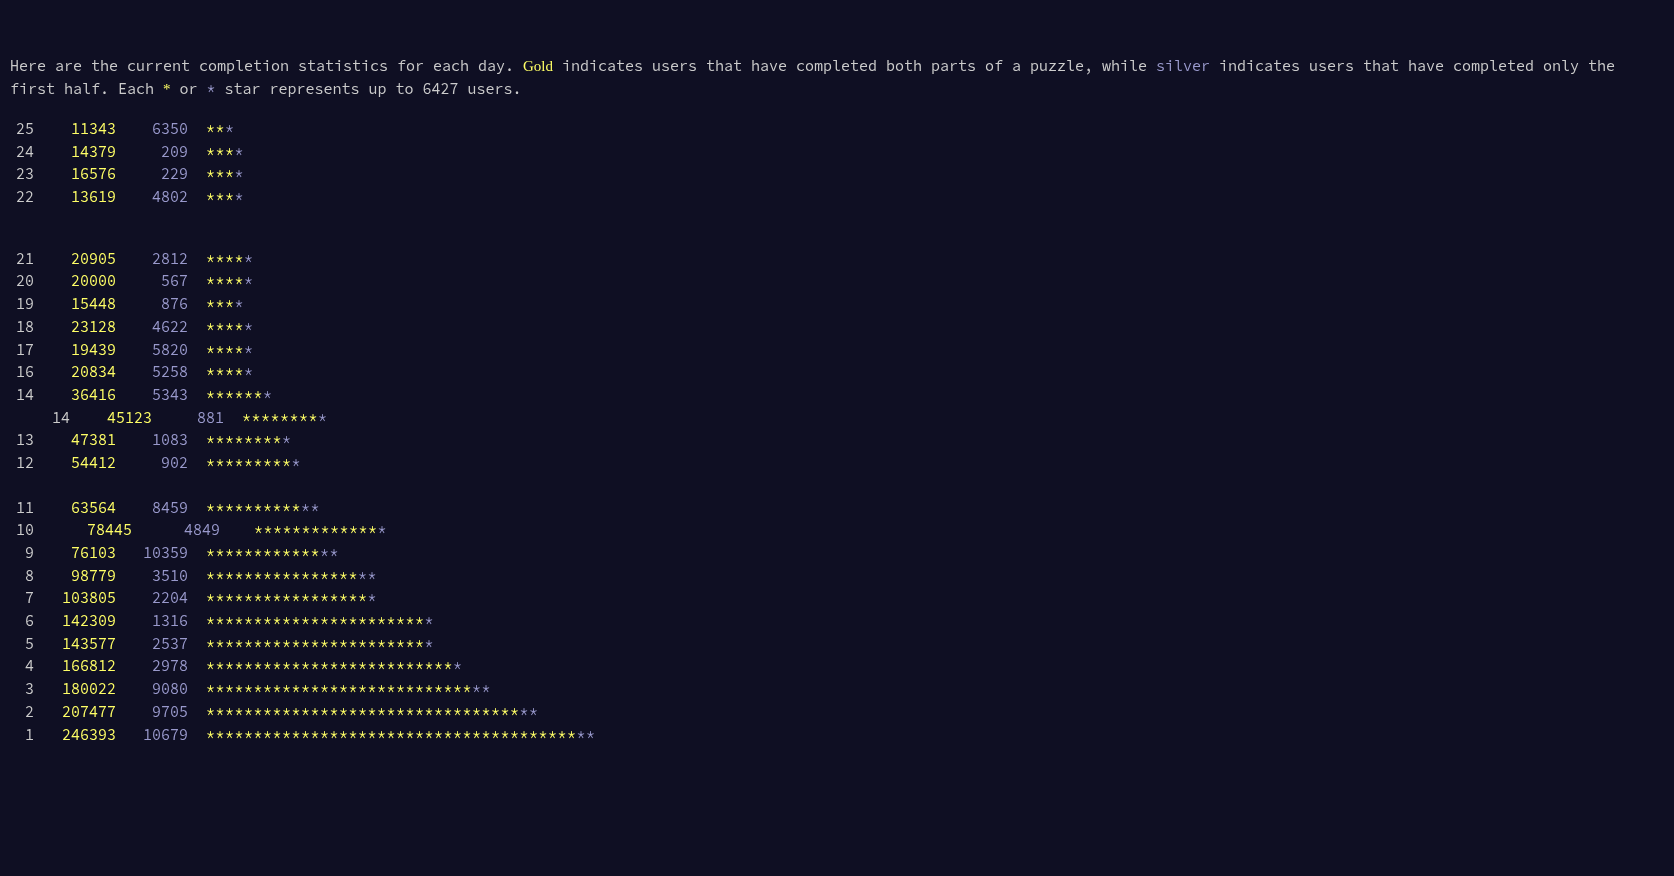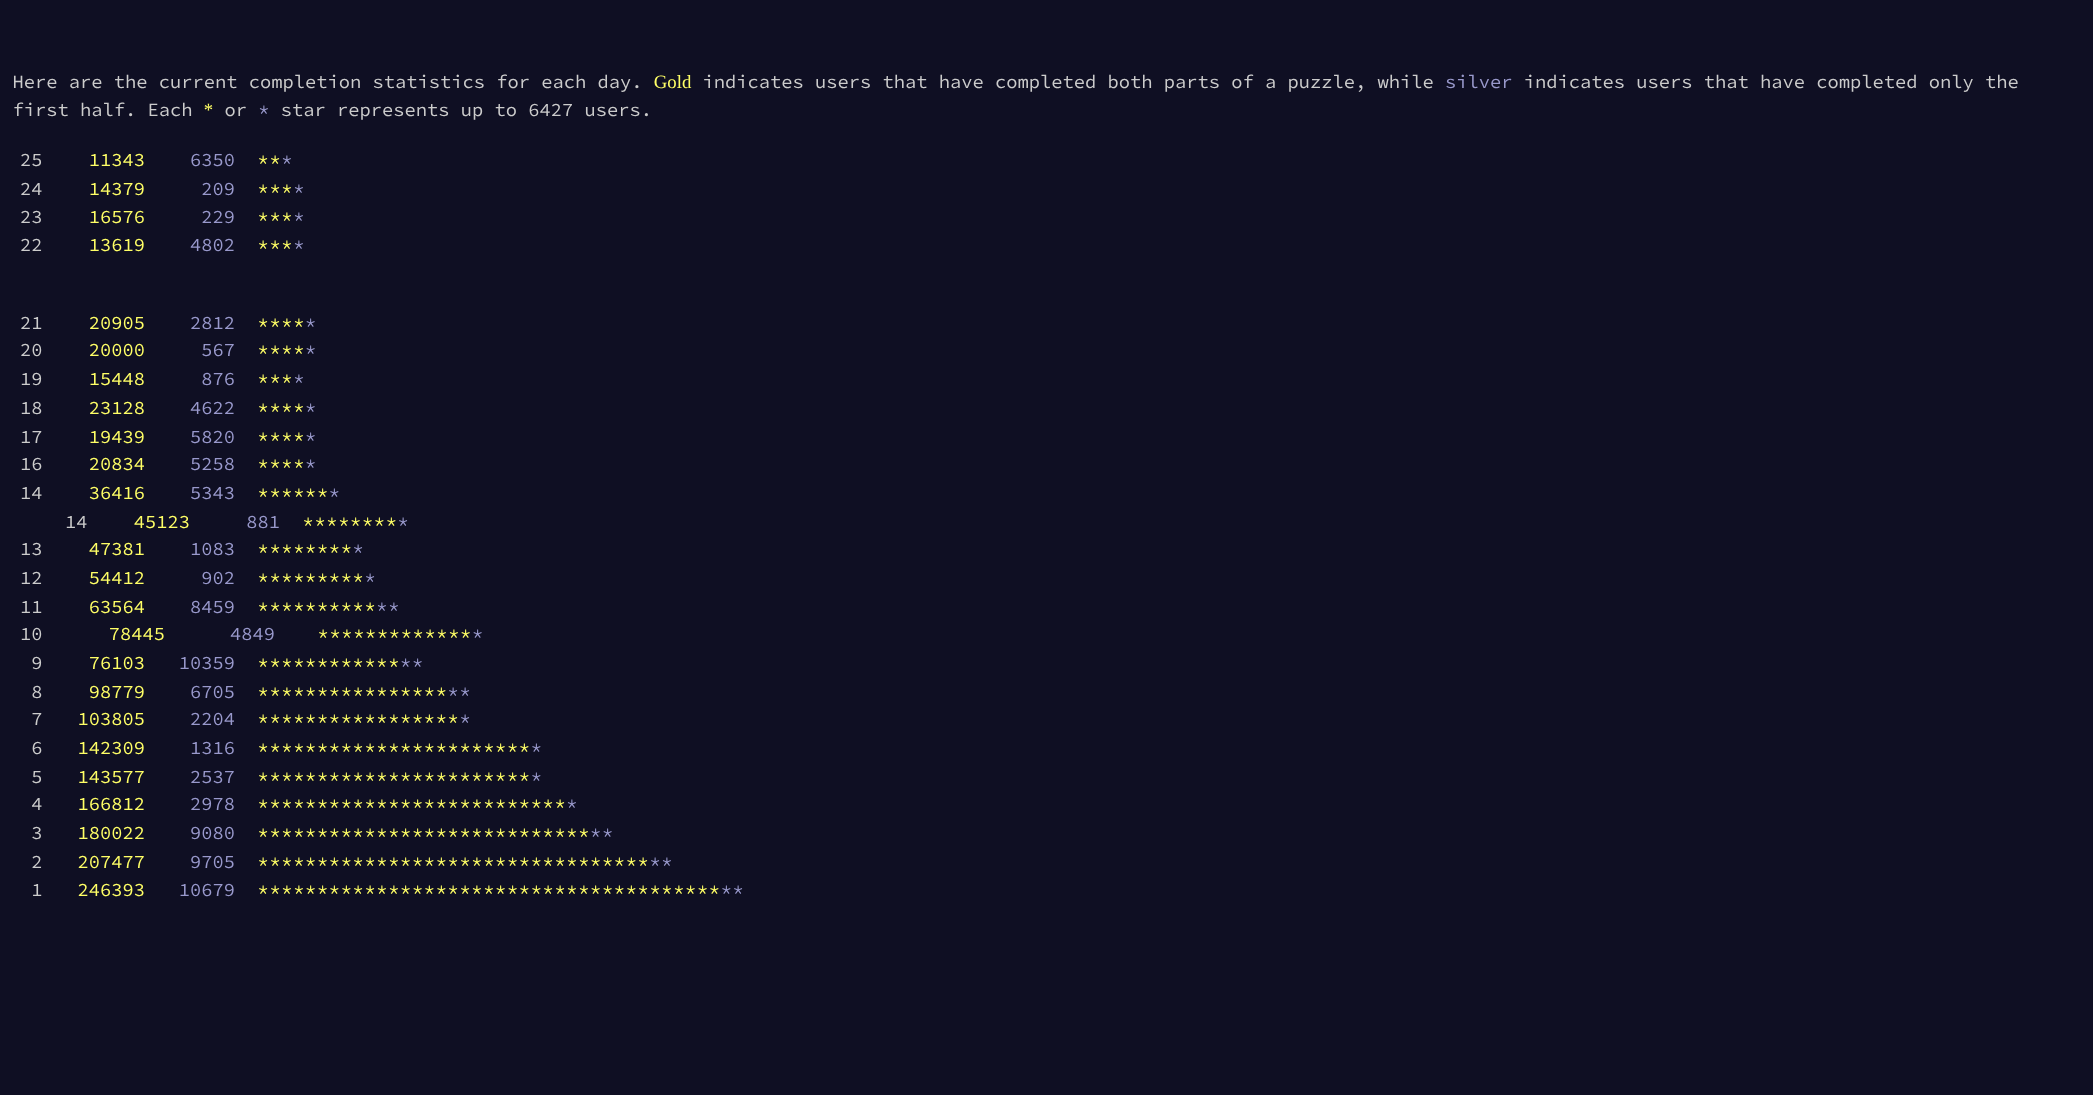--- a/index.html
+++ b/index.html
@@ -142,42 +142,42 @@
         <span class="col-gold">  47381</span>
         <span class="col-silver">  1083</span>
         <span class="col-bar"><span class="star-gold">********</span><span class="star-silver">*</span></span>
       </a>
       <a class="row" href="#" style="text-decoration: none;">
         <span class="col-day">12</span>
         <span class="col-gold">  54412</span>
         <span class="col-silver">   902</span>
         <span class="col-bar"><span class="star-gold">*********</span><span class="star-silver">*</span></span>
       </a>
-      <a class="row" href="#" style="text-decoration: none;">
+      <a class="row" href="#" style="text-decoration: none; margin-top: 22px;">
         <span class="col-day">11</span>
         <span class="col-gold">  63564</span>
         <span class="col-silver">  8459</span>
         <span class="col-bar"><span class="star-gold">**********</span><span class="star-silver">**</span></span>
       </a>
       <a class="row" href="#" style="text-decoration: none; gap: 16px;">
         <span class="col-day">10</span>
         <span class="col-gold">  78445</span>
         <span class="col-silver">  4849</span>
         <span class="col-bar"><span class="star-gold">*************</span><span class="star-silver">*</span></span>
       </a>
       <a class="row" href="#" style="text-decoration: none;">
         <span class="col-day"> 9</span>
         <span class="col-gold">  76103</span>
         <span class="col-silver"> 10359</span>
         <span class="col-bar"><span class="star-gold">************</span><span class="star-silver">**</span></span>
       </a>
       <a class="row" href="#" style="text-decoration: none;">
         <span class="col-day"> 8</span>
         <span class="col-gold">  98779</span>
-        <span class="col-silver">  6705</span>
+        <span class="col-silver">  3510</span>
         <span class="col-bar"><span class="star-gold">****************</span><span class="star-silver">**</span></span>
       </a>
       <a class="row" href="#" style="text-decoration: none;">
         <span class="col-day"> 7</span>
         <span class="col-gold"> 103805</span>
         <span class="col-silver">  2204</span>
         <span class="col-bar"><span class="star-gold">*****************</span><span class="star-silver">*</span></span>
       </a>
       <a class="row" href="#" style="text-decoration: none;">
         <span class="col-day"> 6</span>

